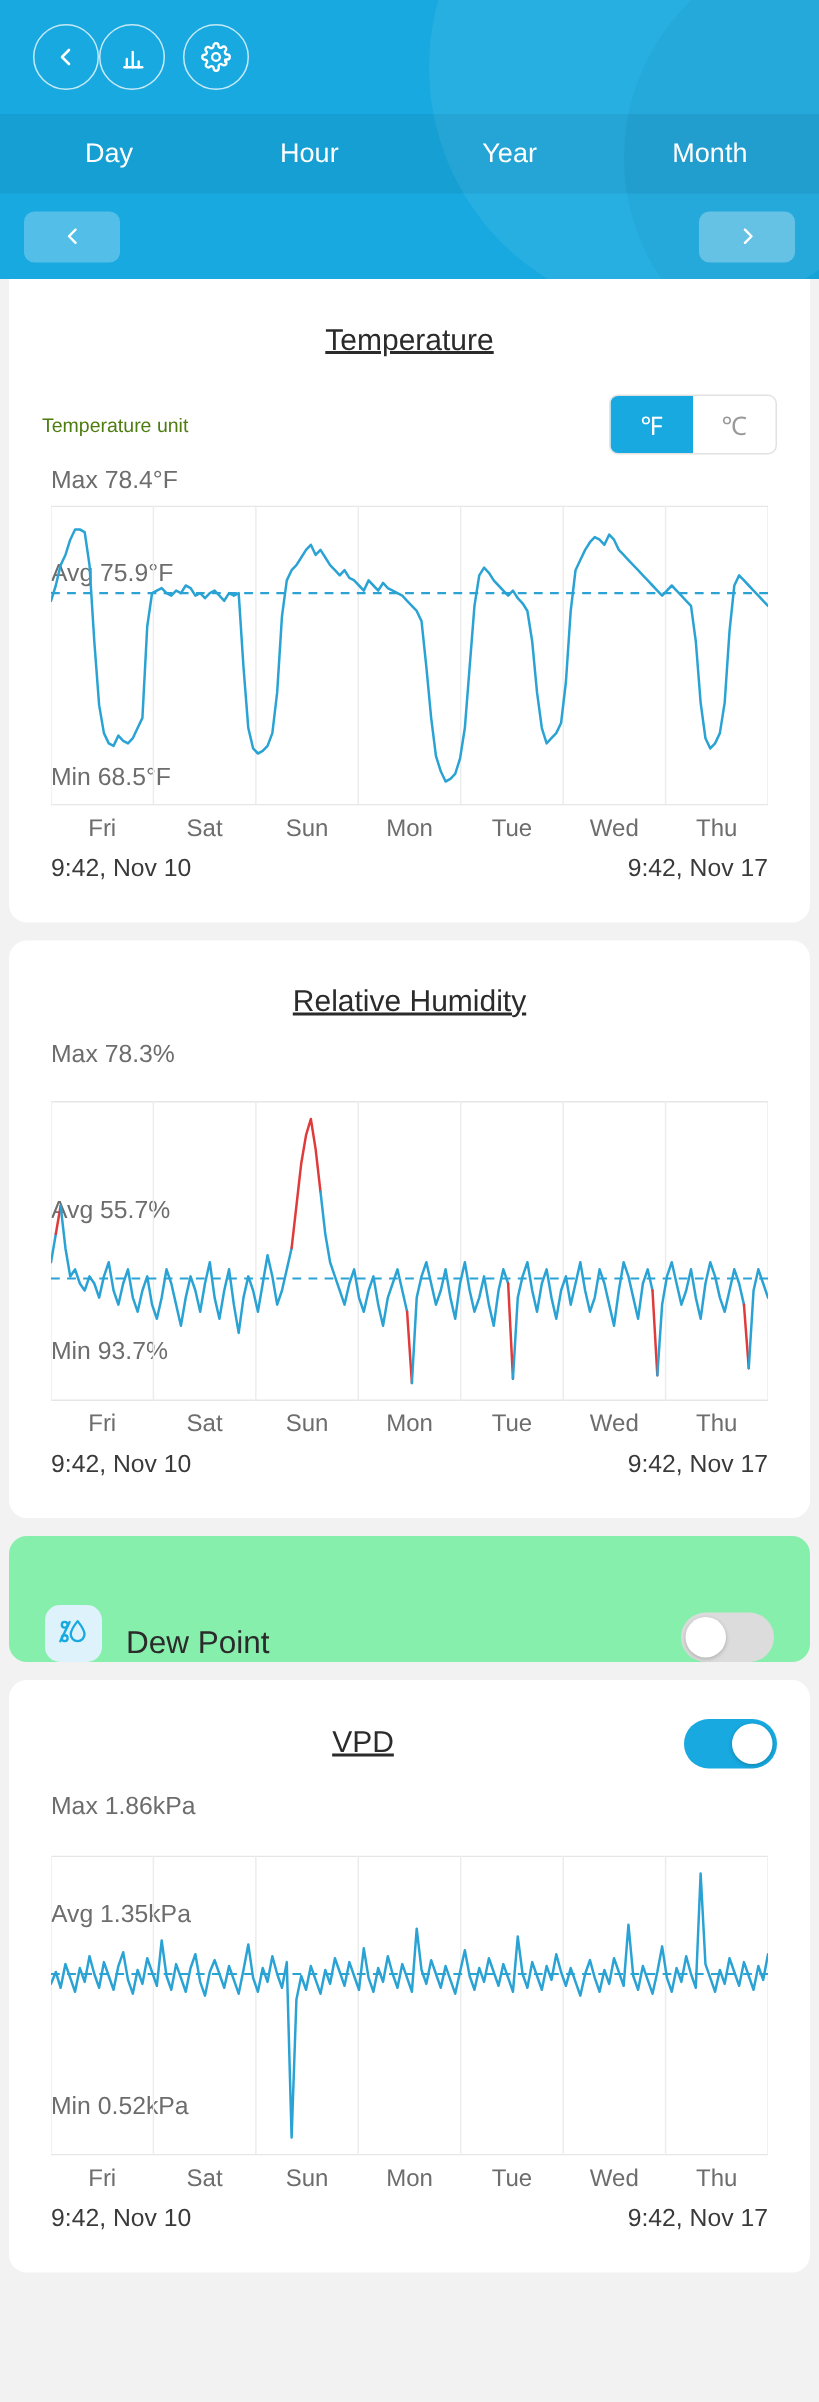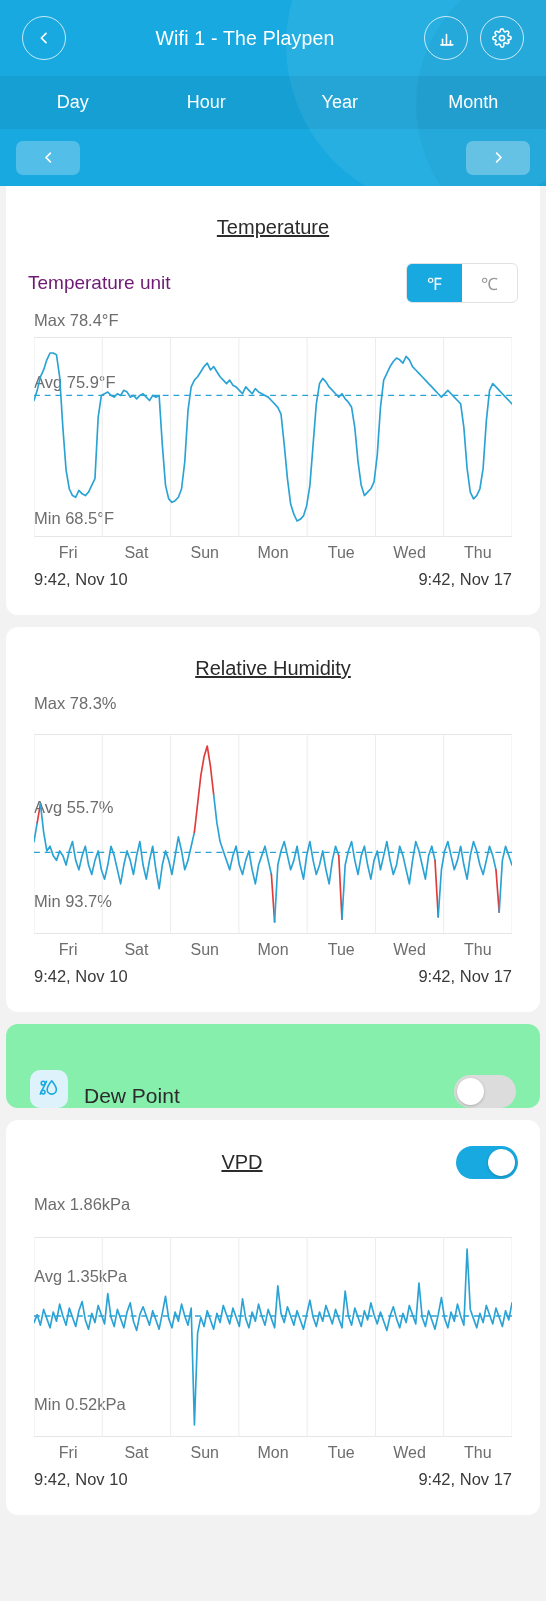--- a/index.html
+++ b/index.html
@@ -104,21 +104,21 @@
     display: flex; align-items: center;
     padding: 26px 22px 0 22px;
   }
   .card-title-row .card-title { flex: 1 1 auto; padding: 0; }
 
   
   .unit-row {
     display: flex; align-items: center;
     padding: 24px 22px 8px 22px;
   }
-  .unit-label { flex: 1 1 auto; font-size: 19px; color: #701a75; }
+  .unit-label { flex: 1 1 auto; font-size: 13px; color: #4d7c0f; }
   .seg {
     display: flex;
     border: 1px solid #e2e2e2;
     border-radius: 6px;
     overflow: hidden;
     background: #fff;
   }
   .seg-item {
     width: 55px; height: 38px;
     display: flex; align-items: center; justify-content: center;
@@ -197,21 +197,20 @@
   <div class="header-deco-a"></div>
   <div class="header-deco-b"></div>
 
   <div class="topbar">
     <div class="circle-btn">
       <svg width="16" height="16" viewBox="0 0 24 24" fill="none" stroke="#ffffff" stroke-width="2.6" stroke-linecap="round" stroke-linejoin="round">
         <polyline points="15,5 8,12 15,19"></polyline>
       </svg>
     </div>
 
-    <div class="title">Wifi 1 - The Playpen</div>
 
     <div class="topbar-right">
       <div class="circle-btn">
         <svg width="19" height="19" viewBox="0 0 24 24" fill="none" stroke="#ffffff" stroke-width="2" stroke-linecap="round">
           <line x1="5" y1="20" x2="20" y2="20"></line>
           <line x1="7" y1="20" x2="7" y2="13"></line>
           <line x1="12" y1="20" x2="12" y2="7"></line>
           <line x1="17" y1="20" x2="17" y2="15"></line>
         </svg>
       </div>

